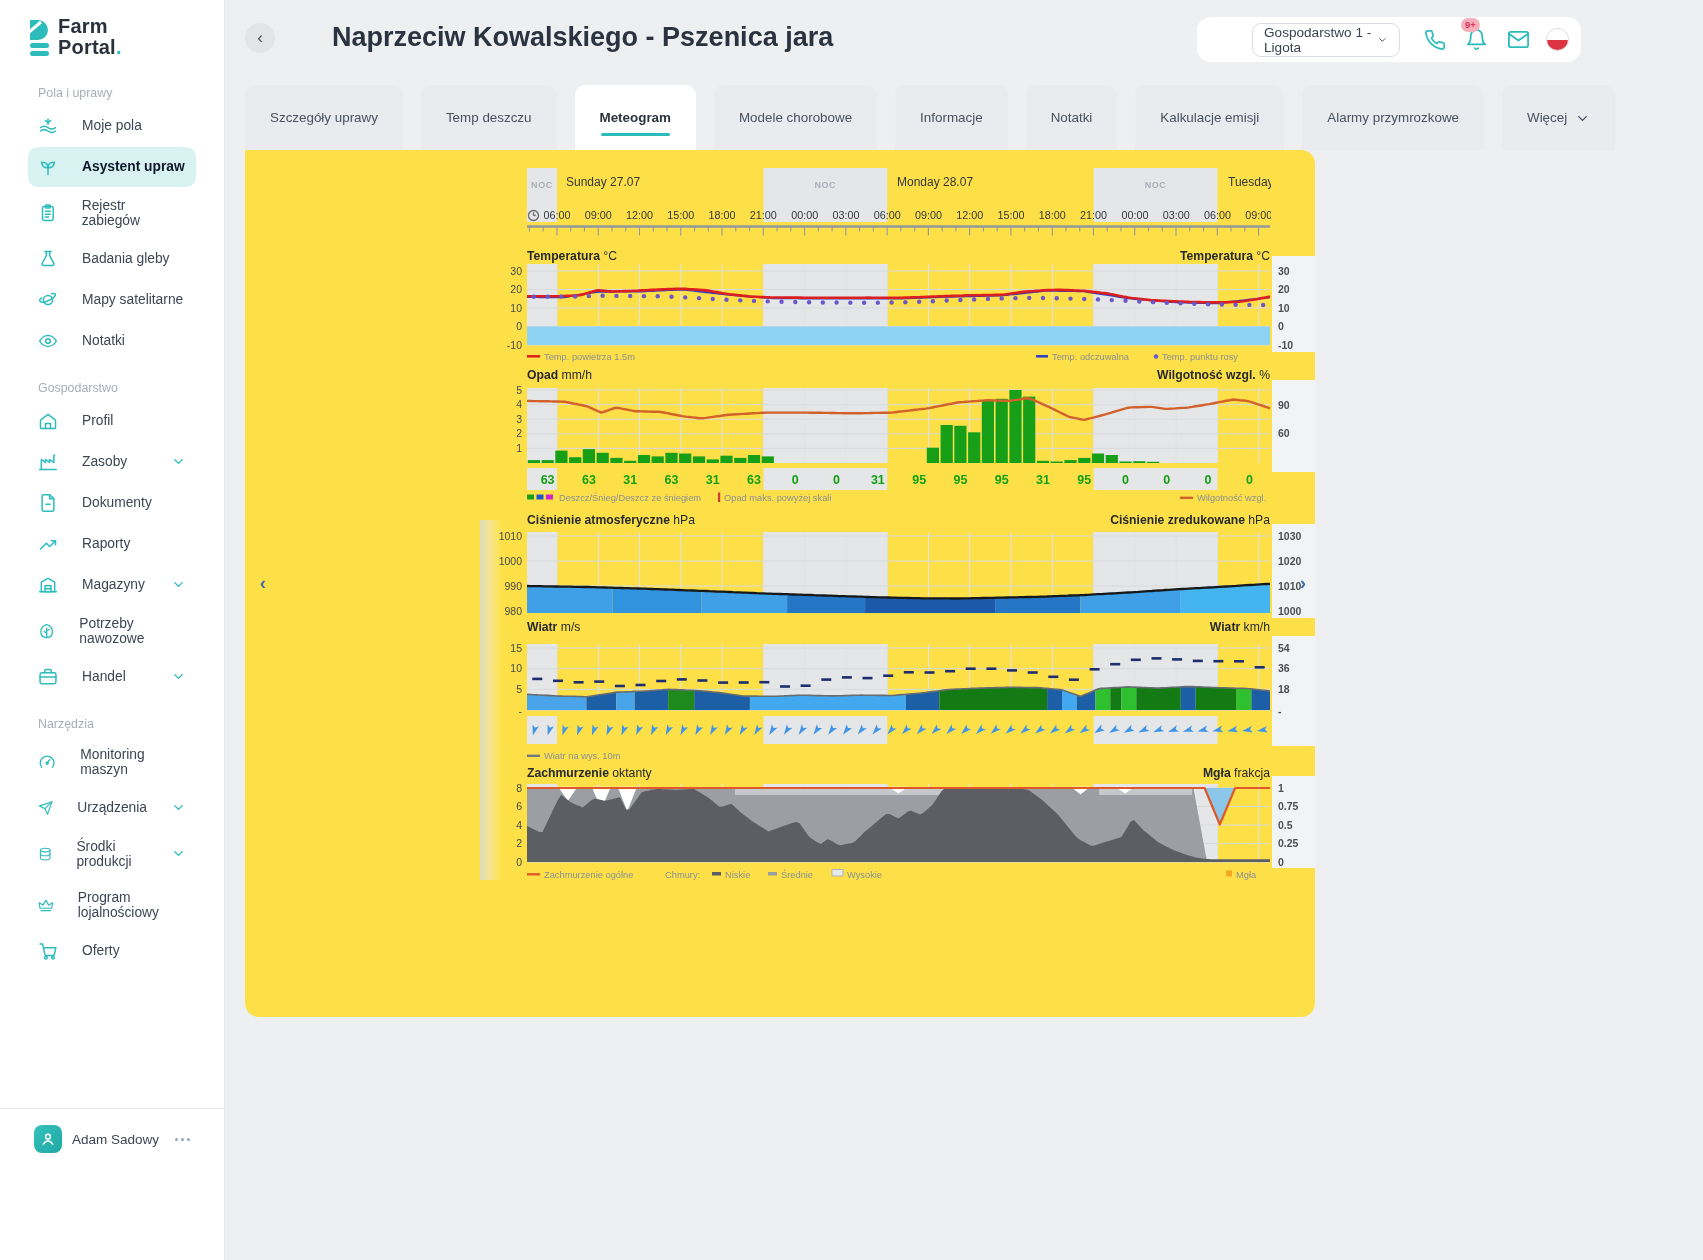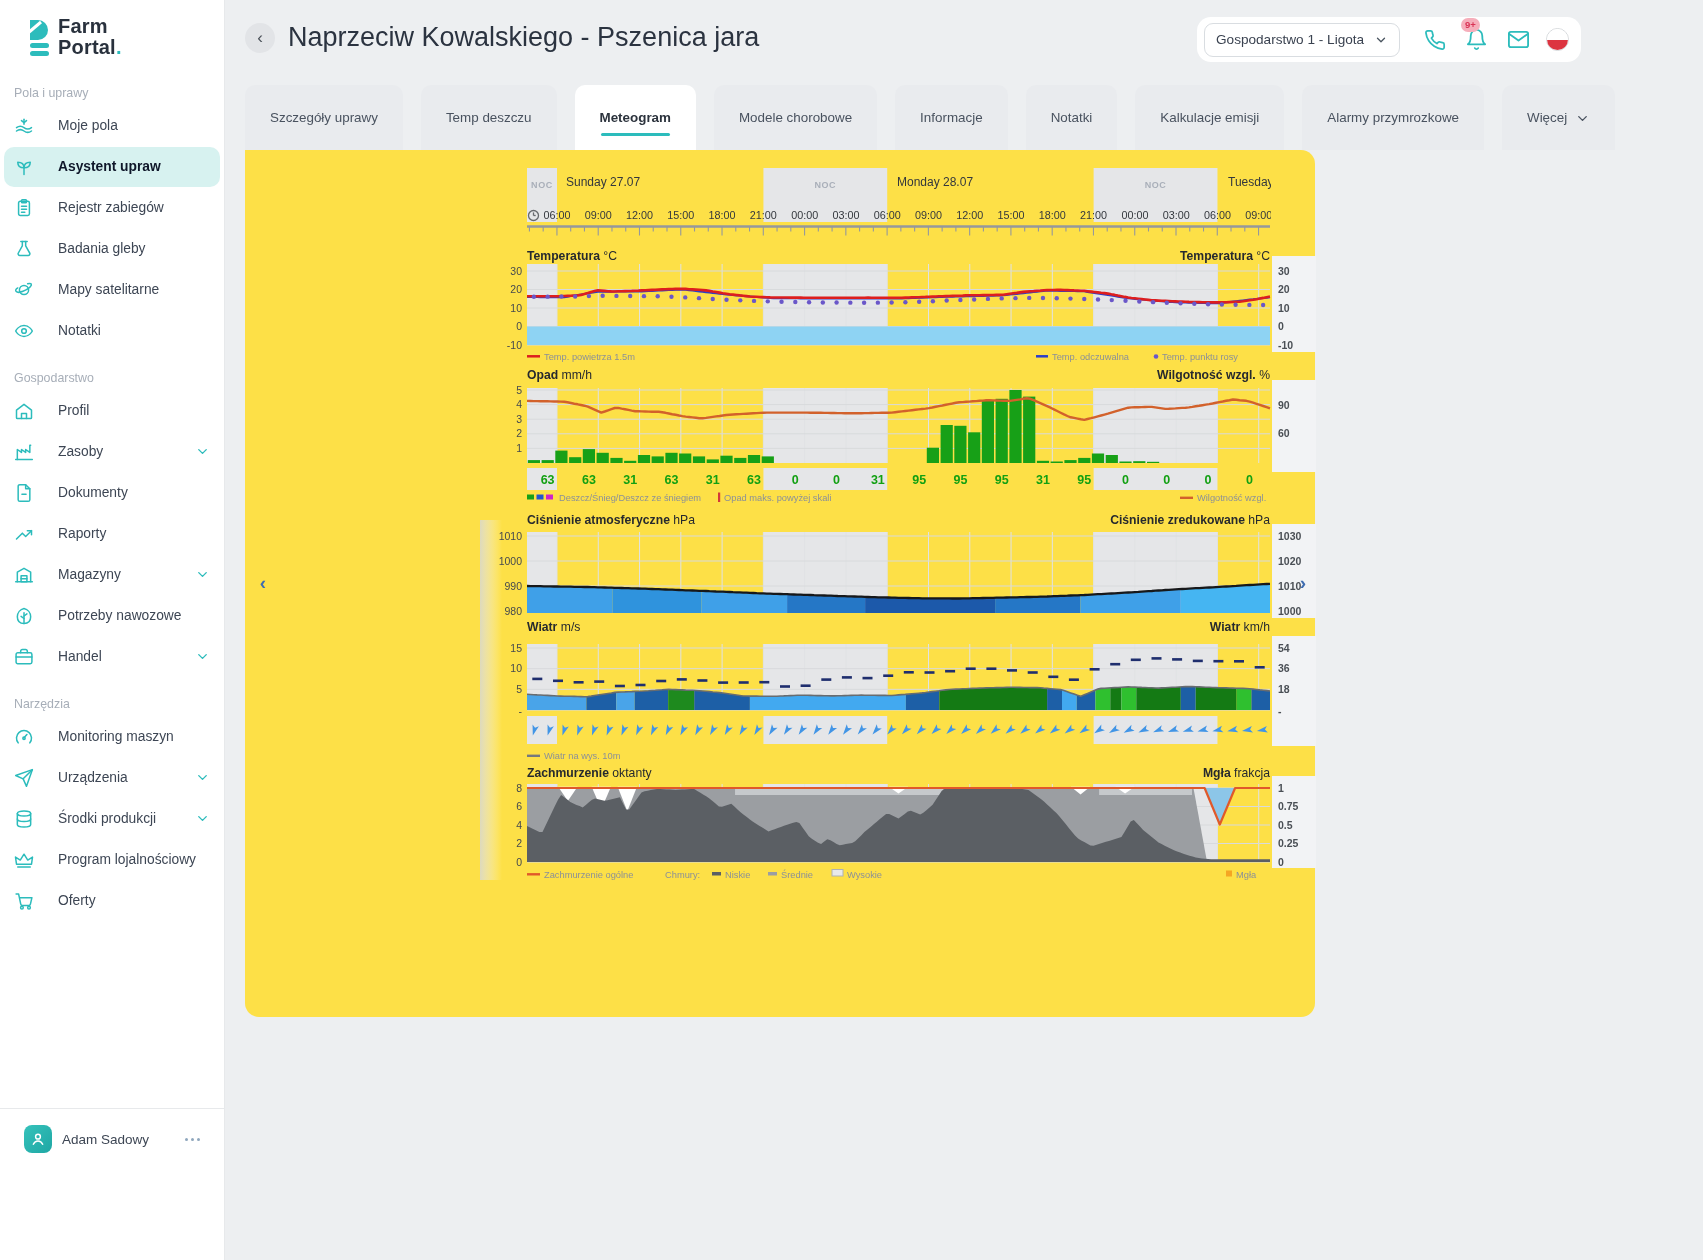--- a/index.html
+++ b/index.html
@@ -3,38 +3,38 @@
 <meta charset="utf-8">
 <style>
   html,body{margin:0;padding:0;}
   body{width:1703px;height:1260px;background:#edeff1;font-family:"Liberation Sans",sans-serif;overflow:hidden;display:flex;}
   svg text{font-family:"Liberation Sans",sans-serif;}
   
   .sidebar{width:225px;min-width:225px;background:#fff;border-right:1px solid #e7e9eb;position:relative;height:1260px;box-sizing:border-box;}
   .logo{display:flex;align-items:flex-end;gap:0;padding:16px 14px 8px 20px;}
   .brand-text{font-weight:800;font-size:20px;line-height:1.04;color:#29313d;letter-spacing:.2px;}
   .brand-dot{color:#2cbcbc;}
-  .nav{padding:0 4px;}
+  .nav{padding:0 28px;}
   .section-label{color:#a7aeb8;font-size:12.4px;margin:20px 10px 6px 10px;}
   .item{display:flex;align-items:center;gap:24px;padding:10px 10px;border-radius:10px;color:#3d4654;font-size:13.8px;cursor:pointer;margin:1px 0;}
   .item.active{background:#d7f2f0;color:#0f172a;font-weight:700;}
   .item .chev{margin-left:auto;color:#2cbcbc;display:flex;}
   .user-wrap{position:absolute;left:0;right:0;top:1108px;border-top:1px solid #e7e9eb;}
-  .user-row{display:flex;align-items:center;gap:10px;padding:16px 24px;}
+  .user-row{display:flex;align-items:center;gap:10px;padding:16px 34px;}
   .avatar{width:28px;height:28px;border-radius:8px;background:linear-gradient(135deg,#35c2bb,#1fa7a4);display:flex;align-items:center;justify-content:center;}
   .user-name{font-size:13.5px;color:#3d4654;}
   .user-menu{margin-left:auto;display:flex;gap:3px;}
   .user-menu i{width:3px;height:3px;border-radius:50%;background:#8fa7bd;display:block;}
   
   .main{flex:1;position:relative;}
   .page-header{position:absolute;top:22px;left:20px;display:flex;align-items:center;gap:13px;}
   .back-btn{width:30px;height:30px;border-radius:50%;background:#e2e4e7;color:#4a5058;font-size:17px;display:flex;align-items:center;justify-content:center;border:none;cursor:pointer;}
-  .page-title{font-size:27px;font-weight:400;color:#2b3340;}
+  .page-title{font-size:27px;font-weight:700;color:#2b3340;margin-left:44px;}
   .top-right{position:absolute;left:972px;top:17px;width:384px;height:45px;background:#fff;border-radius:14px;display:flex;align-items:center;padding:0 12px 0 7px;box-sizing:border-box;}
-  .farm-select{display:flex;align-items:center;justify-content:space-between;width:206px;height:34px;border:1px solid #d9dde1;border-radius:9px;padding:0 11px;font-size:13.6px;color:#3a4250;cursor:pointer;box-sizing:border-box;}
+  .farm-select{display:flex;align-items:center;justify-content:space-between;width:206px;height:34px;border:1px solid #d9dde1;border-radius:9px;padding:0 11px;font-size:13.6px;color:#3a4250;cursor:pointer;box-sizing:border-box;margin-left:48px;}
   .icon-btn{border:none;background:none;padding:0;cursor:pointer;position:relative;display:flex;}
   .ib-phone{margin-left:24px;} .ib-bell{margin-left:19px;} .ib-mail{margin-left:19px;} .ib-flag{margin-left:16px;}
   .badge{position:absolute;top:-10px;left:-4px;background:#f6aebb;color:#d93355;font-size:9.5px;font-weight:700;border-radius:9px;padding:2px 4px;line-height:1;}
   .flag-circle{width:21px;height:21px;border-radius:50%;border:1px solid #d6d9dc;overflow:hidden;display:block;}
   .flag-circle .t{height:50%;background:#fff;} .flag-circle .b{height:50%;background:#dc3440;}
   
   .tabs{position:absolute;top:85px;left:20px;display:flex;gap:18px;}
   .tab{background:#e9ebee;border-radius:10px 10px 0 0;height:65px;display:flex;align-items:center;justify-content:center;gap:8px;padding:0 25px;font-size:13.4px;color:#49525f;cursor:pointer;white-space:nowrap;box-sizing:border-box;}
   .tab.active{background:#fff;position:relative;color:#2c333d;font-weight:700;}
   .tab.active::after{content:'';position:absolute;bottom:14px;left:26px;right:26px;height:3px;background:#2cbcbc;border-radius:2px;}

